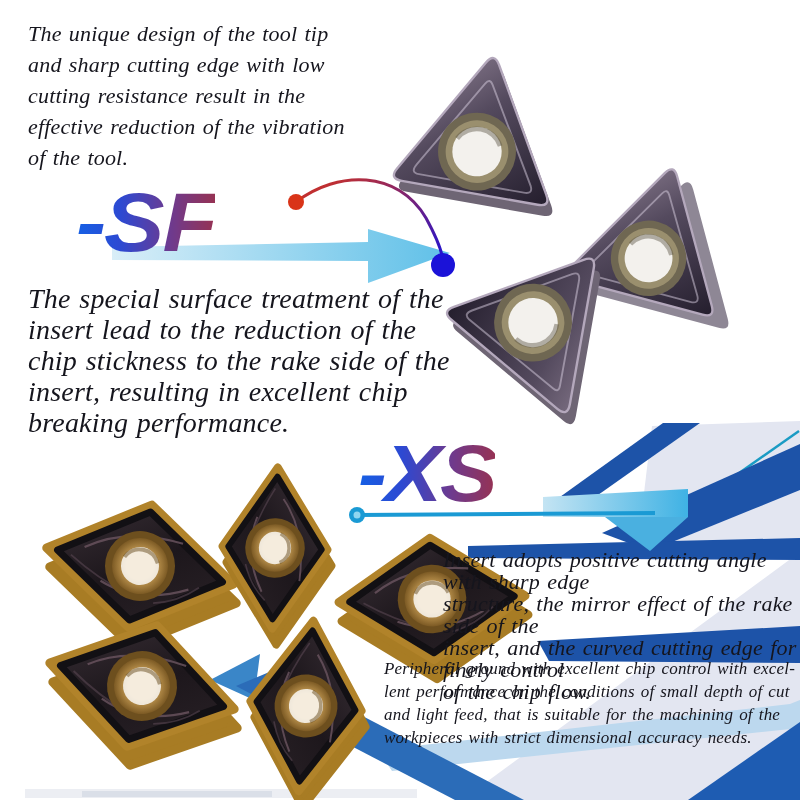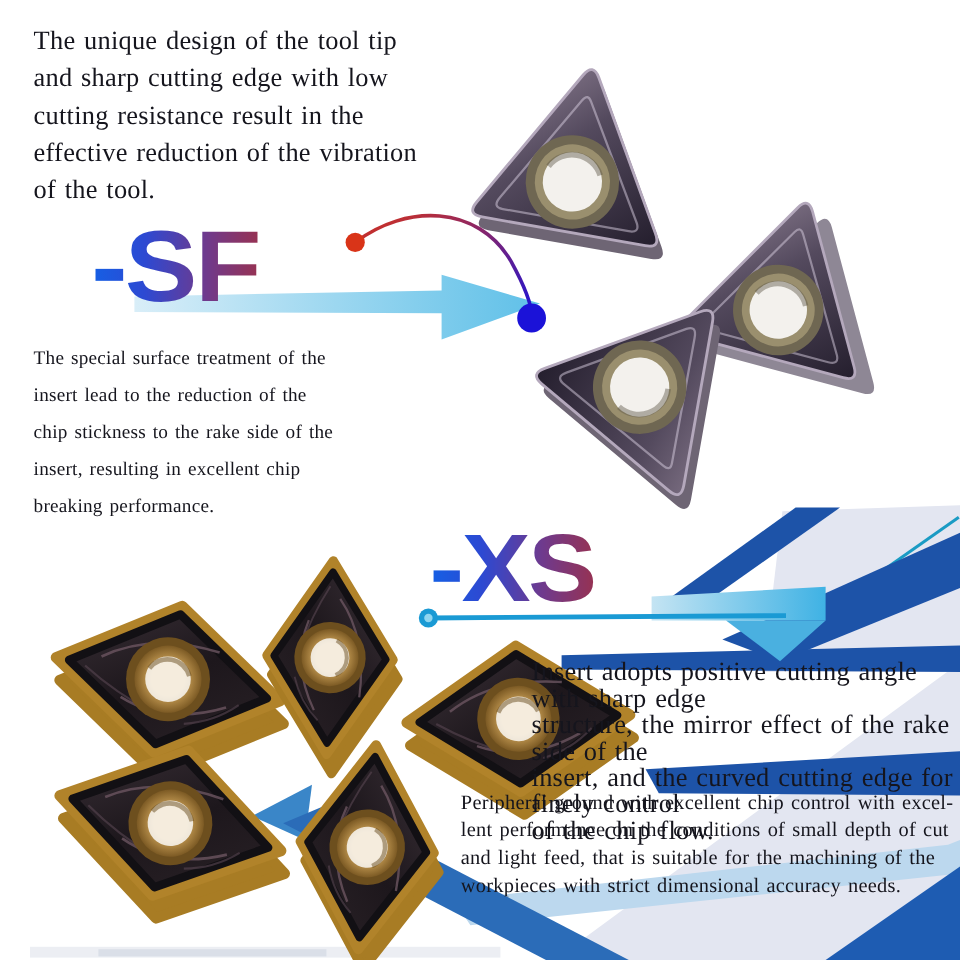--- a/index.html
+++ b/index.html
@@ -1,22 +1,22 @@
 <!DOCTYPE html>
 <html><head>
 <meta charset="utf-8">
 <style>
   html,body{margin:0;padding:0;background:#ffffff;}
   .canvas{position:relative;width:800px;height:800px;overflow:hidden;background:#ffffff;
-          font-family:"Liberation Serif", serif;}
+          font-family:"Liberation Serif", serif;font-style:italic;}
   .decor{position:absolute;left:0;top:0;z-index:1;}
   .para{position:absolute;margin:0;z-index:2;white-space:pre-line;color:#15151d;
         word-spacing:1.5px;letter-spacing:0.2px;}
   .p1{left:28px;top:18px;font-size:22px;line-height:31px;}
-  .p2{left:28px;top:283px;font-size:16px;line-height:31px;}
+  .p2{left:28px;top:283px;font-size:28px;line-height:31px;}
   .p3{left:443px;top:549px;font-size:22px;line-height:22px;}
   .p4{left:384px;top:657px;font-size:17px;line-height:23px;}
   .logo{position:absolute;z-index:2;font-family:"Liberation Sans", sans-serif;font-weight:bold;
         letter-spacing:-2px;transform:scaleX(1.08);transform-origin:left center;
         background-image:linear-gradient(90deg,#1560e5 0%,#2d49d2 32%,#6e3a8e 68%,#963253 100%);
         -webkit-background-clip:text;background-clip:text;color:transparent;line-height:1;}
   .sf{left:76px;top:180px;font-size:84px;}
   .xs{left:358px;top:434px;font-size:80px;}
 </style>
 </head>

